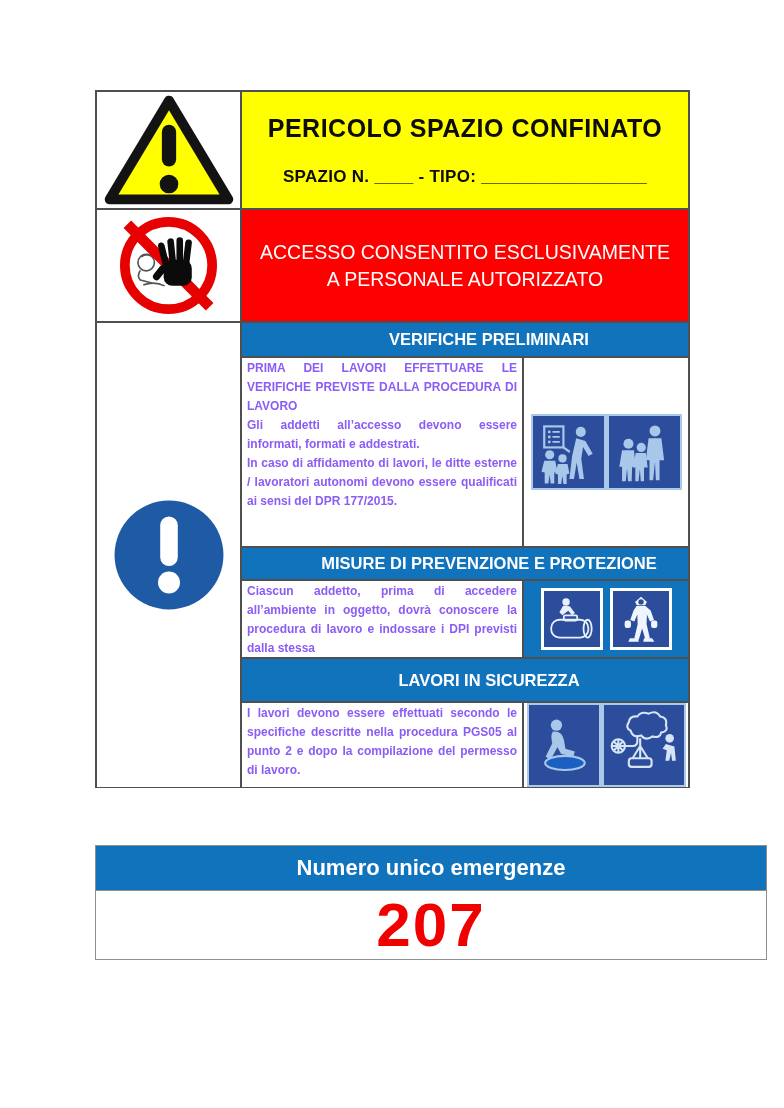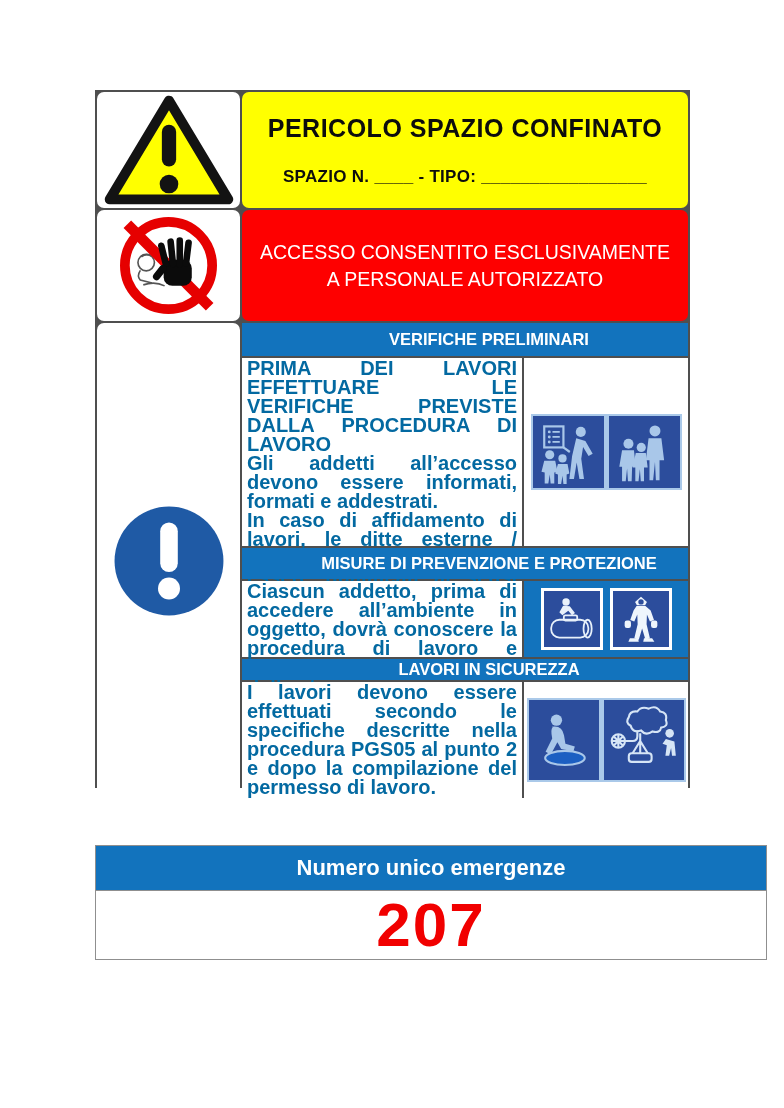--- a/index.html
+++ b/index.html
@@ -6,36 +6,36 @@
   #stage{
     position:relative;width:784px;height:1108px;background:#ffffff;
     font-family:"Liberation Sans",sans-serif;overflow:hidden;
   }
   
   .sign{
     position:absolute;left:95px;top:90px;width:595px;height:698px;
     box-sizing:border-box;border:2px solid #4f4f4f;background:#4f4f4f;
     display:grid;grid-template-columns:143px 1fr;grid-template-rows:116px 111px 1fr;gap:2px;
   }
-  .cell{display:flex;align-items:center;justify-content:center;border-radius:7px;}
+  .cell{display:flex;align-items:center;justify-content:center;}
   .cell-warning,.cell-noentry,.cell-mandatory{background:#ffffff;}
   .cell-title{background:#ffff00;flex-direction:column;gap:24px;}
   .cell-access{background:#fe0000;padding:0 14px;}
   .main-title{font-size:25px;font-weight:bold;color:#0d0d0d;letter-spacing:.5px;}
   .subtitle{font-size:17px;font-weight:bold;color:#0d0d0d;letter-spacing:.3px;}
   .access-text{color:#ffffff;font-size:19.5px;font-weight:normal;text-align:center;line-height:1.35;}
   
   .cell-sections{background:#4f4f4f;display:flex;flex-direction:column;gap:2px;}
   .band{background:#1273bd;color:#ffffff;font-weight:bold;font-size:16.5px;
         display:flex;align-items:center;justify-content:center;flex:0 0 auto;padding-left:48px;}
-  .band1{height:33px}.band2{height:31px}.band3{height:21px}
+  .band1{height:33px}.band2{height:31px}.band3{height:42px}
   .body-row{display:flex;gap:2px;background:#4f4f4f;}
   .body1{height:188px}.body2{height:76px}.body3{flex:1}
   .text-cell{background:#ffffff;width:280px;box-sizing:border-box;padding:1px 5px;
-             font-size:20px;line-height:19px;font-weight:bold;color:#0369a1;text-align:justify;}
+             font-size:12px;line-height:19px;font-weight:bold;color:#8b5cf6;text-align:justify;}
   .text-cell p{margin:0;}
   .picto-cell{background:#ffffff;flex:1;display:flex;align-items:center;justify-content:center;}
   
   .picto-pair{display:flex;align-items:center;justify-content:center;}
   .pair-a{background:#aac9e9;padding:2px;gap:5px;}
   .square-a{width:71px;height:72px;background:#2c4d9c;display:flex;align-items:center;justify-content:center;}
   .pair-b{background:#1273bd;width:100%;height:100%;gap:7px;}
   .square-b{width:56px;height:56px;background:#2c4d9c;border:3px solid #ffffff;
             display:flex;align-items:center;justify-content:center;}
   .pair-c{background:#aac9e9;padding:2px;gap:5px;}
@@ -101,21 +101,21 @@
       </svg>
     </div>
 
     <div class="cell-sections">
 
       <div class="band band1">VERIFICHE PRELIMINARI</div>
       <div class="body-row body1">
         <div class="text-cell">
           <p>PRIMA DEI LAVORI EFFETTUARE LE VERIFICHE PREVISTE DALLA PROCEDURA DI LAVORO</p>
           <p>Gli addetti all’accesso devono essere informati, formati e addestrati.</p>
-          <p>In caso di affidamento di lavori, le ditte esterne / lavoratori autonomi devono essere qualificati ai sensi del DPR 177/2011.</p>
+          <p>In caso di affidamento di lavori, le ditte esterne / lavoratori autonomi devono essere qualificati ai sensi del DPR 177/2015.</p>
         </div>
         <div class="picto-cell">
           <div class="picto-pair pair-a">
             <div class="square-a">
               <svg width="64" height="64" viewBox="0 0 70 70">
                 <g fill="none" stroke="#a9c7e9" stroke-width="2.4">
                   <rect x="9" y="7" width="21" height="23"></rect>
                   <path d="M30 30 l7 5"></path>
                 </g>
                 <g fill="#a9c7e9">

